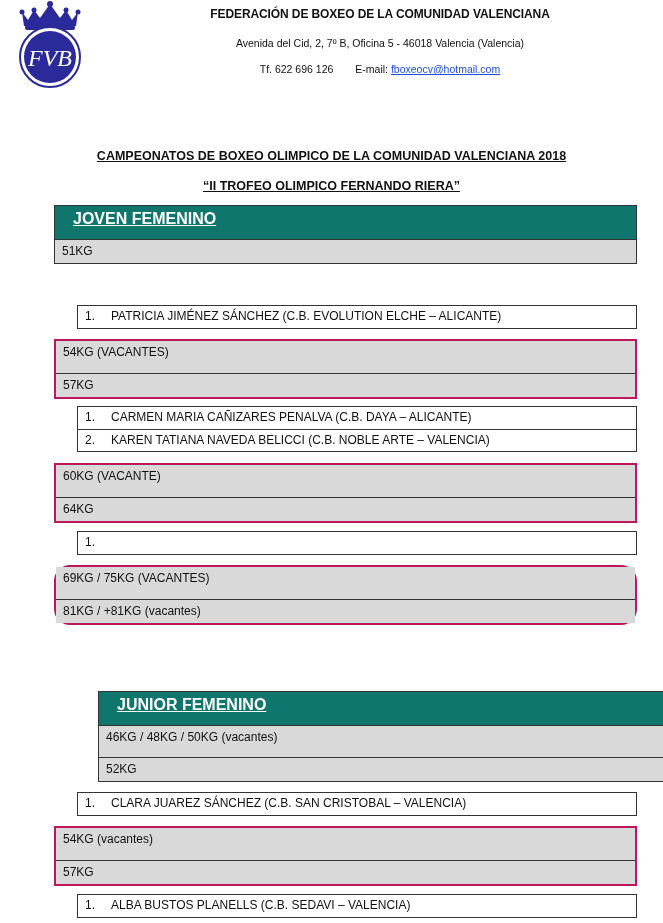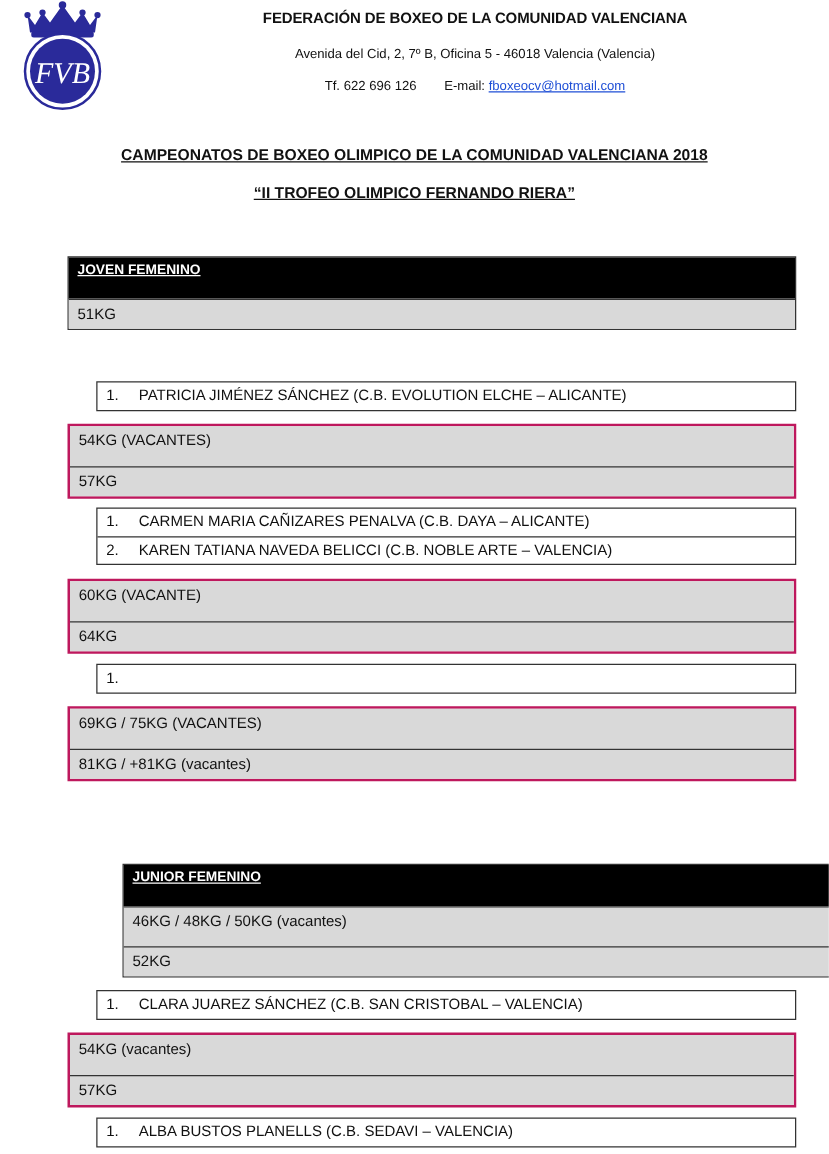--- a/index.html
+++ b/index.html
@@ -6,27 +6,27 @@
   body { width:663px; height:923px; position:relative; overflow:hidden;
          font-family:"Liberation Sans", sans-serif; color:#111; }
   .logo { position:absolute; left:16px; top:0px; width:68px; height:90px; }
   .hdr-title { position:absolute; left:180px; top:7px; width:400px; text-align:center;
                font-weight:bold; font-size:12px; letter-spacing:-0.1px; }
   .hdr-addr { position:absolute; left:180px; top:37px; width:400px; text-align:center; font-size:10.5px; }
   .hdr-contact { position:absolute; left:180px; top:63px; width:400px; text-align:center; font-size:10.5px; }
   .hdr-contact .gap { display:inline-block; width:22px; }
   .hdr-contact a { color:#1f4fd6; text-decoration:underline; }
   .main-title { position:absolute; left:0; width:663px; text-align:center; font-weight:bold;
-                font-size:12.5px; text-decoration:underline; }
+                font-size:12.5px; text-decoration:underline;margin-top:32px; }
   .t1 { top:117px; }
   .t2 { top:147px; }
 
   .cat { position:absolute; left:54px; width:583px; border:1px solid #333; box-sizing:border-box; }
-  .cat-head { background:#000000; color:#fff; height:33px; padding:4px 7px; box-sizing:border-box;
-              font-weight:bold; font-size:11px; text-decoration:underline; }
+  .cat-head { background:#0f766e; color:#fff; height:33px; padding:4px 18px; box-sizing:border-box;
+              font-weight:bold; font-size:16px; text-decoration:underline; }
   .row { background:#d9d9d9; border-top:1px solid #333; box-sizing:border-box; padding:4px 7px;
          font-size:12px; }
   .row.tall { height:32px; }
   .row.short { height:24px; }
   .grp { position:absolute; left:54px; width:583px; border:2px solid #be185d; box-sizing:border-box; }
   .grp .row:first-child { border-top:none; }
 
   .nom { position:absolute; left:77px; width:560px; border:1px solid #333; box-sizing:border-box; background:#fff; }
   .nom-item { height:22px; padding:3px 7px; box-sizing:border-box; font-size:12px; display:flex; }
   .nom-item + .nom-item { border-top:1px solid #333; }
@@ -89,21 +89,21 @@
 <div class="grp" style="top:463px;">
   <div class="row tall">60KG (VACANTE)</div>
   <div class="row short">64KG</div>
 </div>
 <div class="nom" style="top:531px;">
   <div class="nom-item">
       <span class="nom-num">1.</span>
     </div>
 </div>
 
-<div class="grp" style="top:565px;">
+<div class="grp" style="top:565px;border-radius:16px;">
   <div class="row tall">69KG / 75KG (VACANTES)</div>
   <div class="row short">81KG / +81KG (vacantes)</div>
 </div>
 
 <div class="cat" style="top:691px;margin-left:44px;">
   <div class="cat-head">JUNIOR FEMENINO</div>
   <div class="row tall">46KG / 48KG / 50KG (vacantes)</div>
   <div class="row short">52KG</div>
 </div>
 <div class="nom" style="top:792px;">

